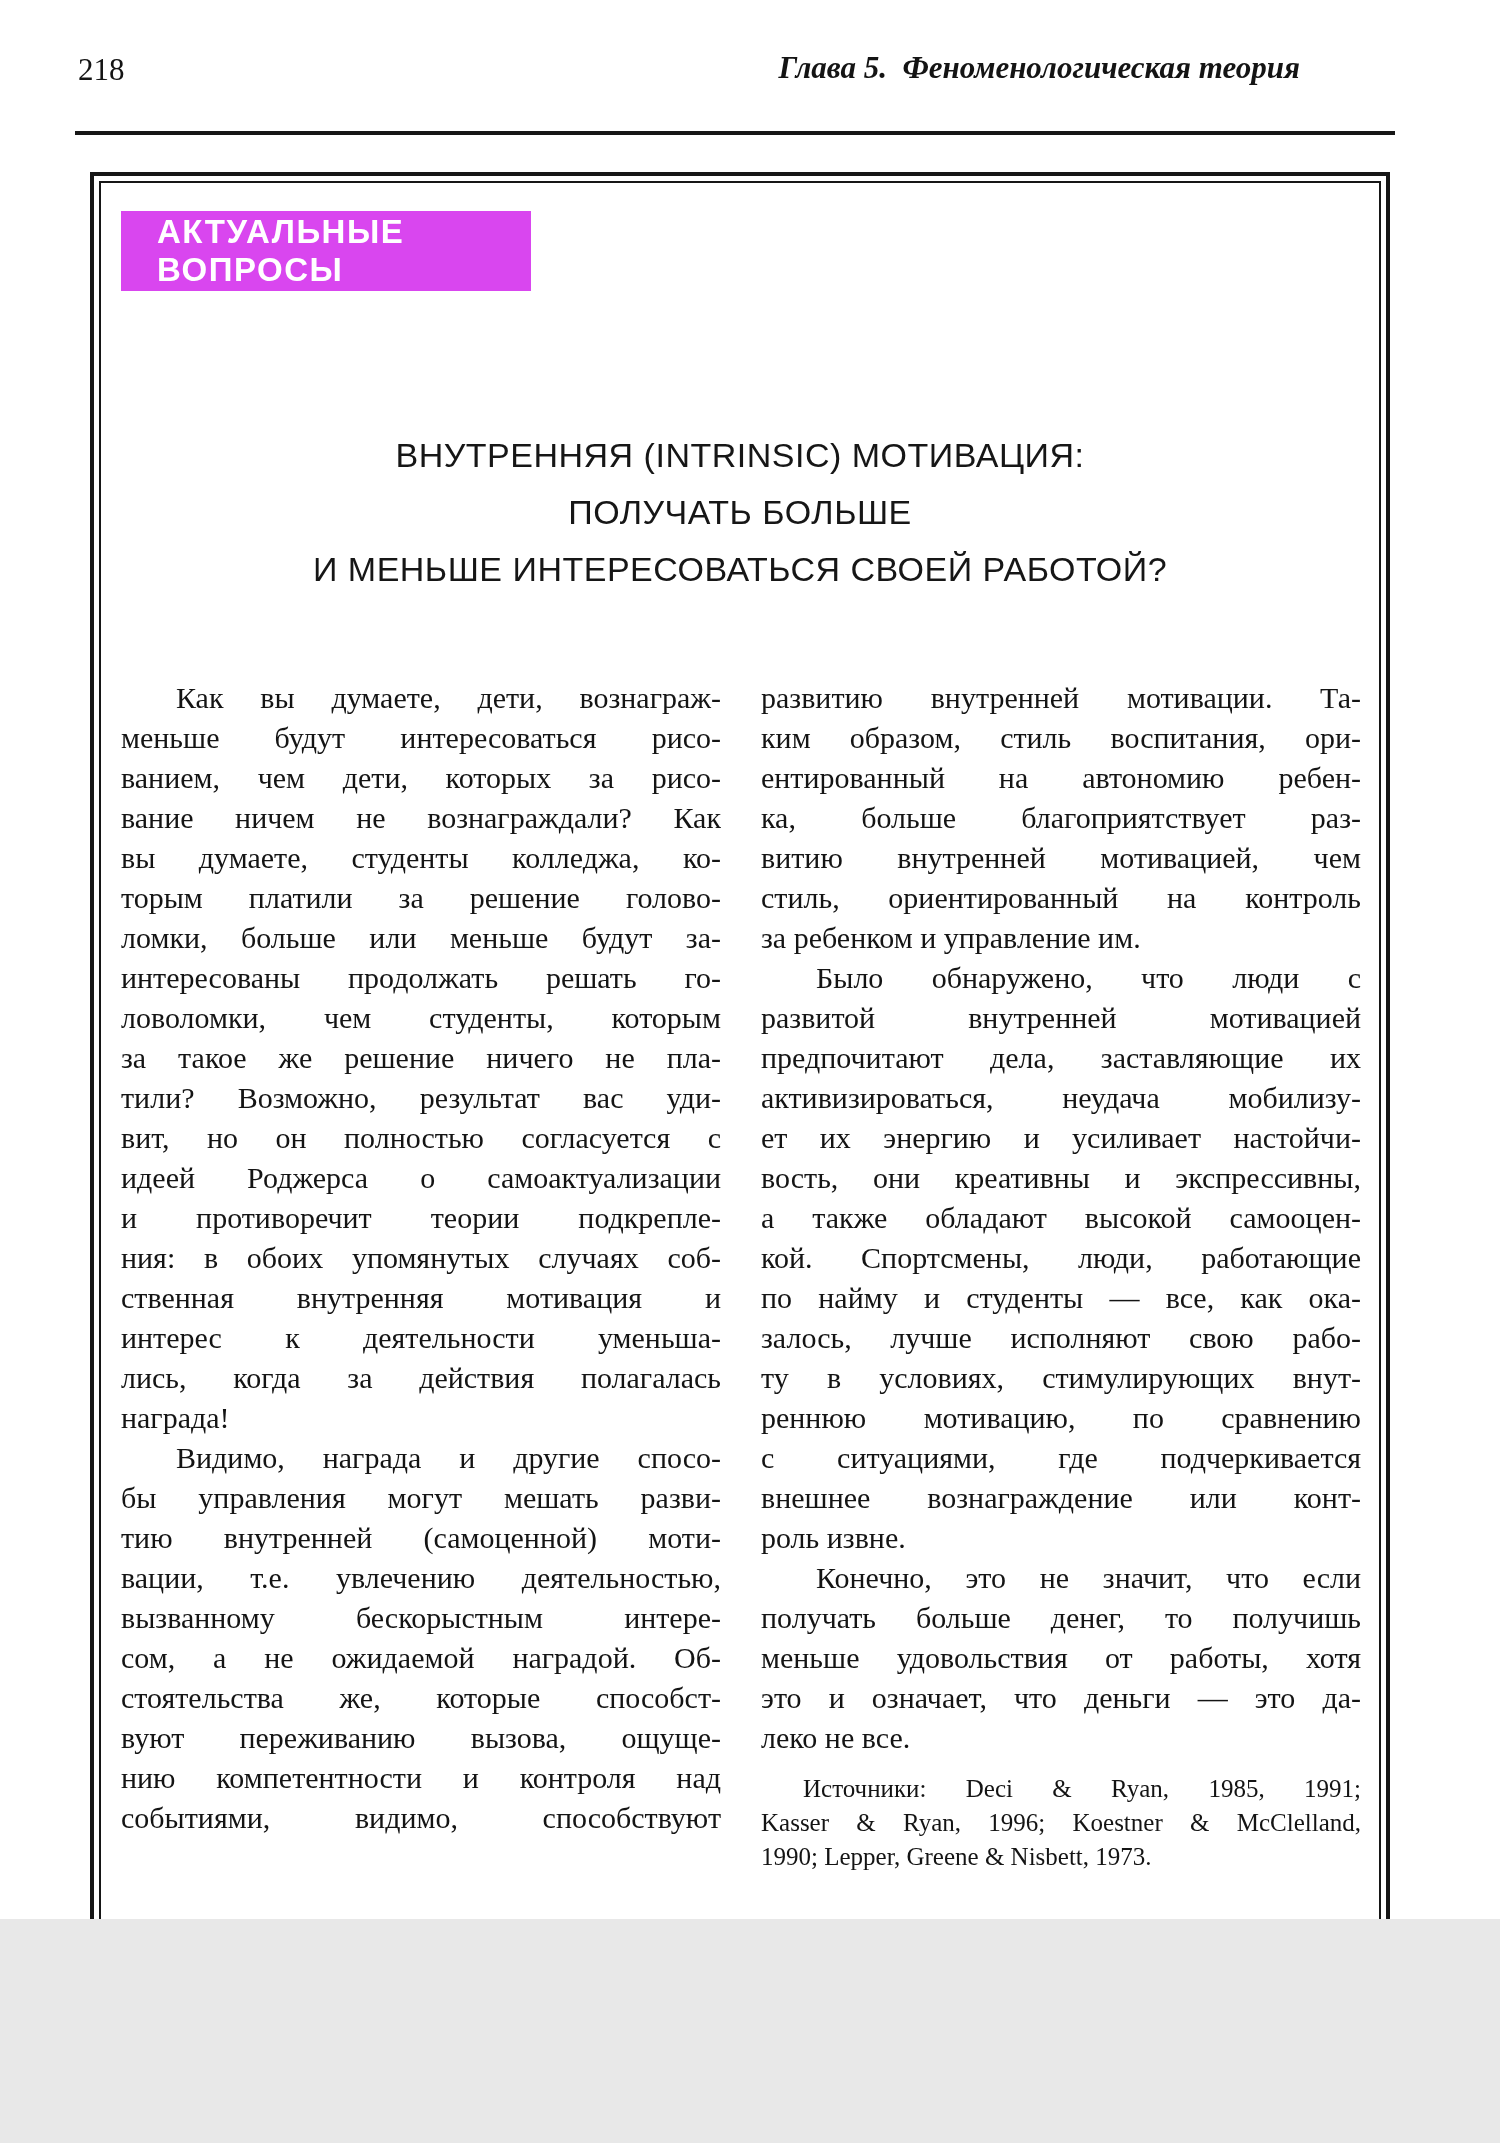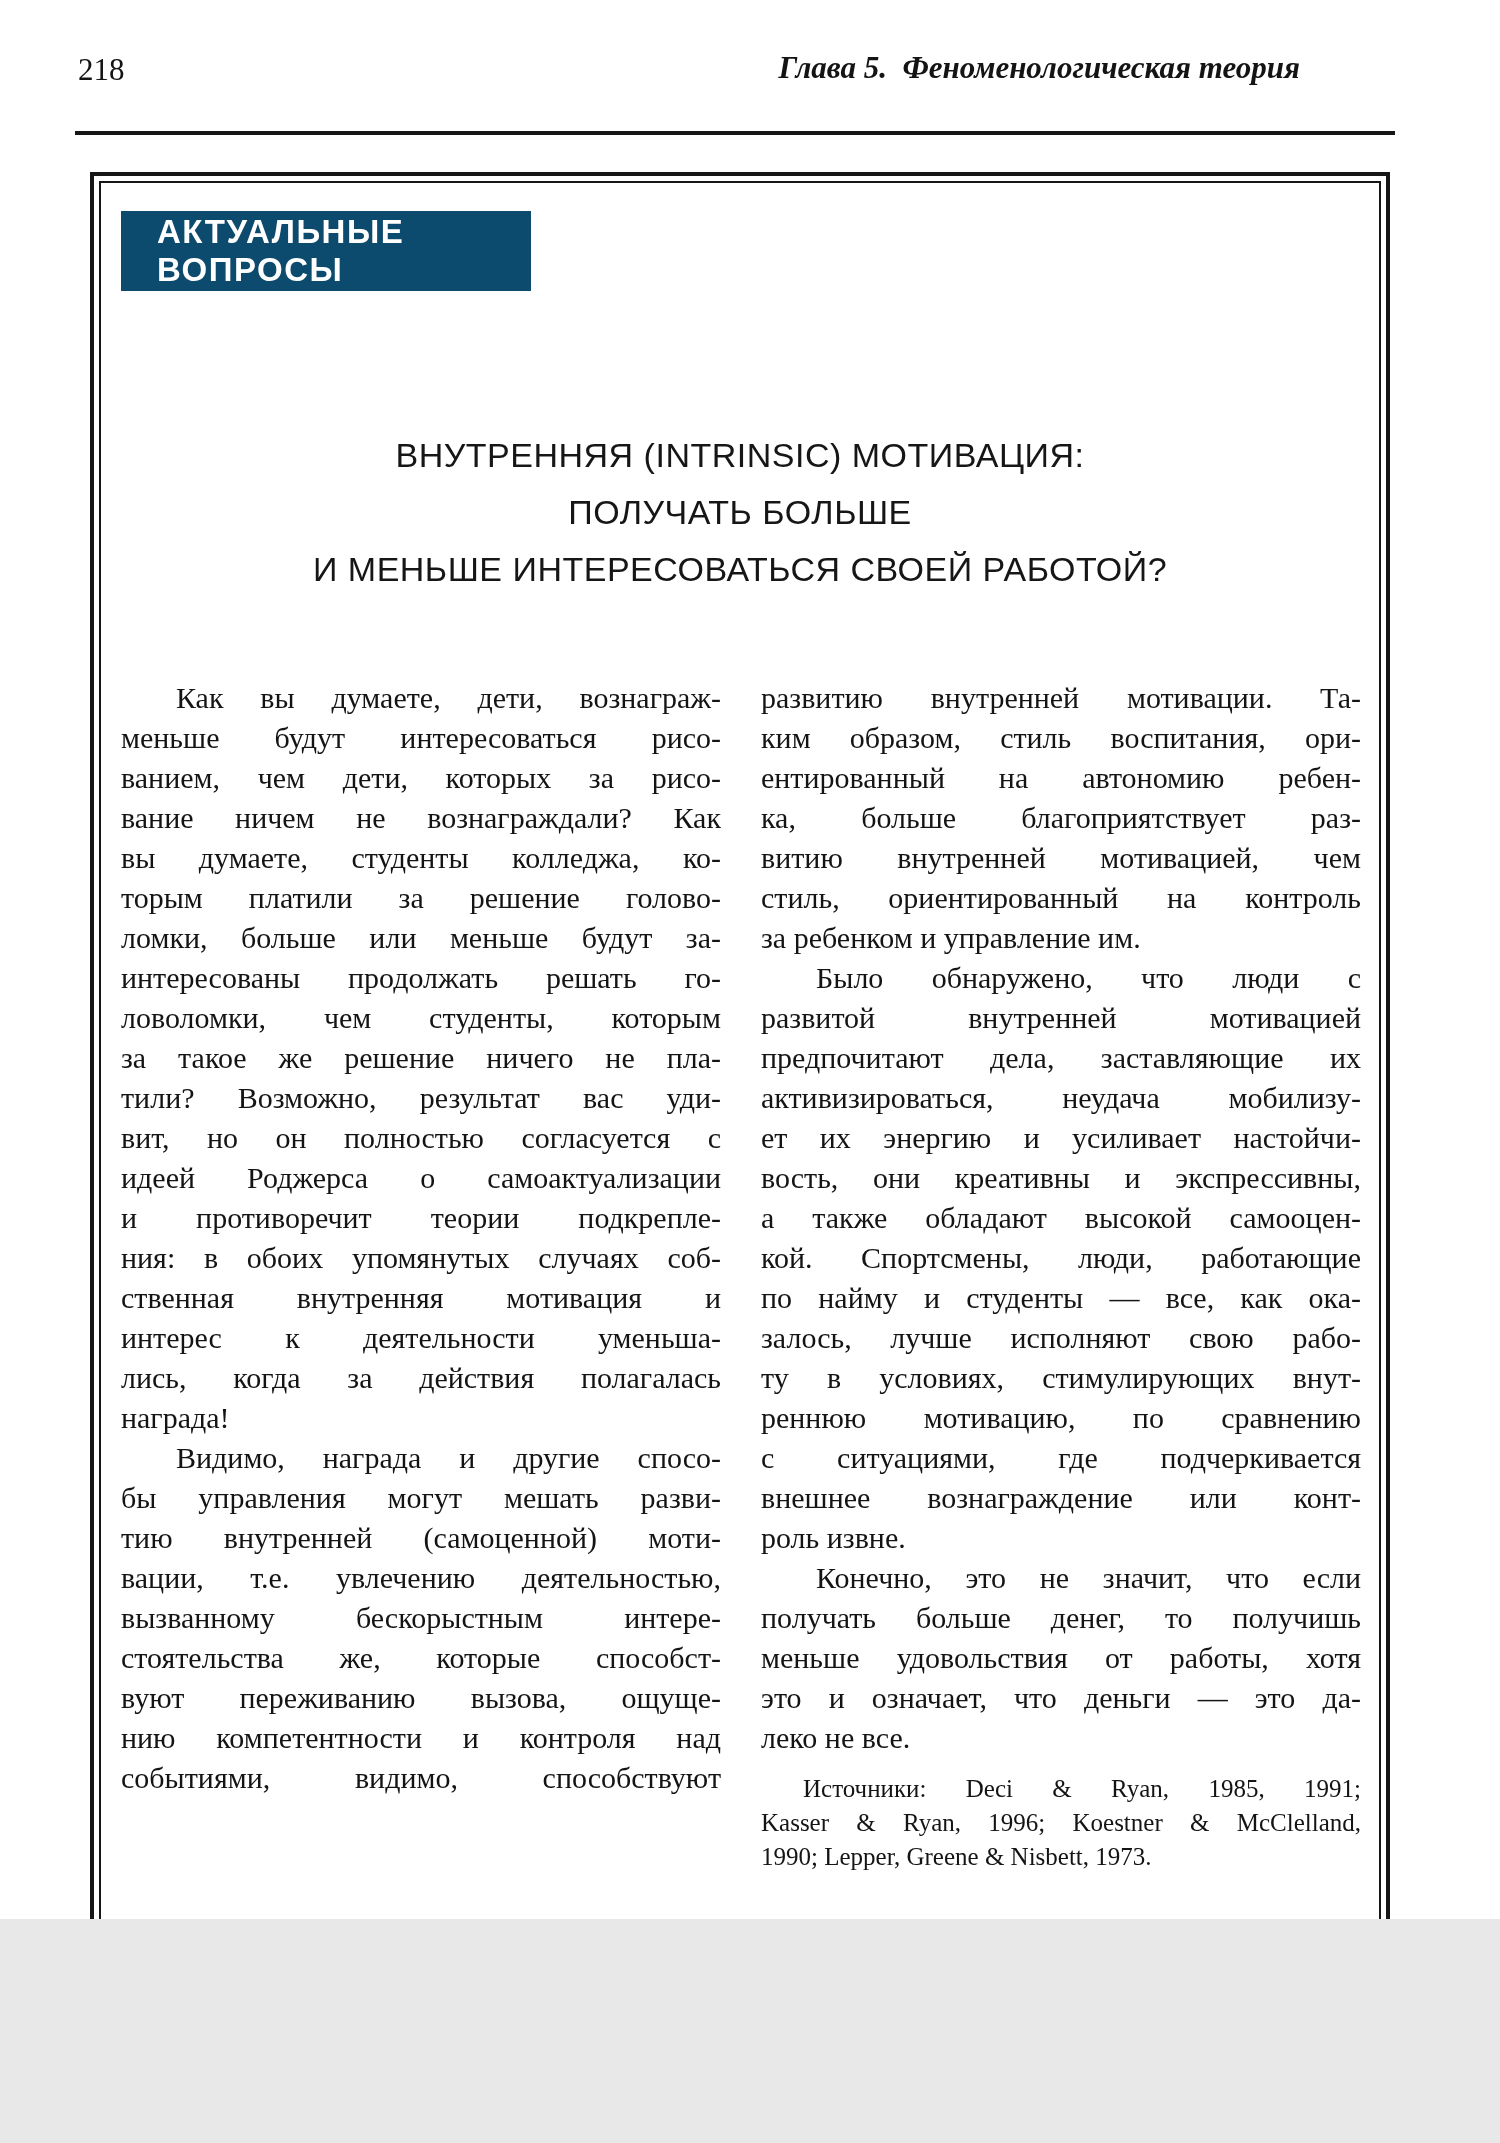--- a/index.html
+++ b/index.html
@@ -27,21 +27,21 @@
   .feature-box {
     position:absolute; left:90px; top:172px; width:1300px; height:1820px;
     border:4px solid #161616; box-sizing:border-box; padding:5px;
     background:#ffffff;
   }
   .feature-box-inner {
     border:2px solid #161616; width:100%; height:100%;
     box-sizing:border-box; padding:24px 18px 0 18px; overflow:hidden;
   }
   .banner {
-    width:410px; height:80px; background:#0c4a6e; color:#ffffff;
+    width:410px; height:80px; background:#d946ef; color:#ffffff;
     font-family:"Liberation Sans", sans-serif; font-weight:bold;
     font-size:33px; letter-spacing:1.5px;
     display:flex; align-items:center; padding-left:36px;
     box-sizing:border-box; margin:4px 0 0 2px;
   }
   .box-title {
     margin-top:136px; text-align:center;
     font-family:"Liberation Sans", sans-serif; font-size:34px;
     line-height:57px; letter-spacing:0.5px; color:#161616;
   }
@@ -105,20 +105,21 @@
             <div class="line">ния: в обоих упомянутых случаях соб-</div>
             <div class="line">ственная внутренняя мотивация и</div>
             <div class="line">интерес к деятельности уменьша-</div>
             <div class="line">лись, когда за действия полагалась</div>
             <div class="line end">награда!</div>
             <div class="line indent">Видимо, награда и другие спосо-</div>
             <div class="line">бы управления могут мешать разви-</div>
             <div class="line">тию внутренней (самоценной) моти-</div>
             <div class="line">вации, т.е. увлечению деятельностью,</div>
             <div class="line">вызванному бескорыстным интере-</div>
+            <div class="line">сом, а не ожидаемой наградой. Об-</div>
             <div class="line">стоятельства же, которые способст-</div>
             <div class="line">вуют переживанию вызова, ощуще-</div>
             <div class="line">нию компетентности и контроля над</div>
             <div class="line">событиями, видимо, способствуют</div>
           </div>
         <div class="col col-right" id="col-right">
             <div class="line">развитию внутренней мотивации. Та-</div>
             <div class="line">ким образом, стиль воспитания, ори-</div>
             <div class="line">ентированный на автономию ребен-</div>
             <div class="line">ка, больше благоприятствует раз-</div>

